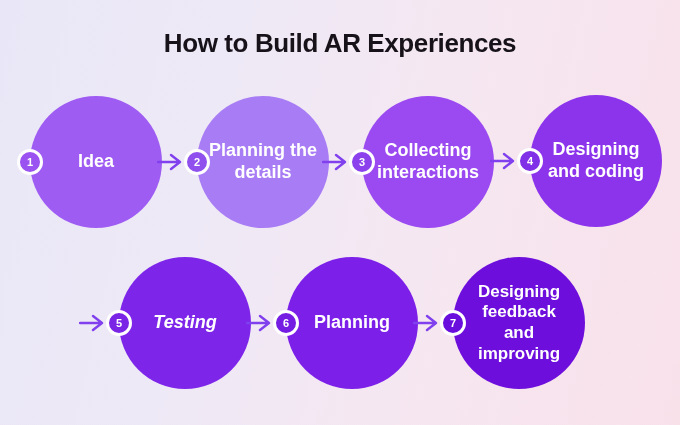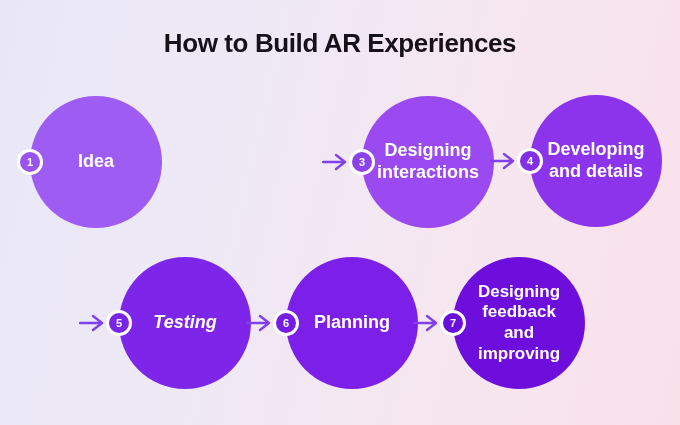--- a/index.html
+++ b/index.html
@@ -56,41 +56,54 @@
   <div class="title">How to Build AR Experiences</div>
 <div class="step s1">
 
     <div class="circle" style="background: rgb(159, 92, 243);">
       <div class="label">Idea</div>
     </div>
     <div class="badge" style="background: rgb(154, 82, 240);">
       <span class="num">1</span>
     </div>
   </div>
+    <div class="step s2">
+    <div class="arrow">
+      <svg width="26" height="18" viewBox="0 0 26 18">
+        <path d="M1 9 H22 M14 2 L23 9 L14 16" fill="none" stroke="#8040ee" stroke-width="2.4" stroke-linecap="round" stroke-linejoin="round"></path>
+      </svg>
+    </div>
+    <div class="circle" style="background: rgb(168, 124, 244);">
+      <div class="label">Planning the details</div>
+    </div>
+    <div class="badge" style="background: rgb(144, 80, 238);">
+      <span class="num">2</span>
+    </div>
+  </div>
     <div class="step s3">
     <div class="arrow">
       <svg width="26" height="18" viewBox="0 0 26 18">
         <path d="M1 9 H22 M14 2 L23 9 L14 16" fill="none" stroke="#8040ee" stroke-width="2.4" stroke-linecap="round" stroke-linejoin="round"></path>
       </svg>
     </div>
     <div class="circle" style="background: rgb(154, 74, 240);">
-      <div class="label">Designing interactions</div>
+      <div class="label">Collecting interactions</div>
     </div>
     <div class="badge" style="background: rgb(139, 66, 236);">
       <span class="num">3</span>
     </div>
   </div>
     <div class="step s4">
     <div class="arrow">
       <svg width="26" height="18" viewBox="0 0 26 18">
         <path d="M1 9 H22 M14 2 L23 9 L14 16" fill="none" stroke="#8040ee" stroke-width="2.4" stroke-linecap="round" stroke-linejoin="round"></path>
       </svg>
     </div>
     <div class="circle" style="background: rgb(140, 51, 236);">
-      <div class="label">Developing and details</div>
+      <div class="label">Designing and coding</div>
     </div>
     <div class="badge" style="background: rgb(128, 48, 230);">
       <span class="num">4</span>
     </div>
   </div>
     <div class="step s5">
     <div class="arrow">
       <svg width="26" height="18" viewBox="0 0 26 18">
         <path d="M1 9 H22 M14 2 L23 9 L14 16" fill="none" stroke="#8040ee" stroke-width="2.4" stroke-linecap="round" stroke-linejoin="round"></path>
       </svg>

